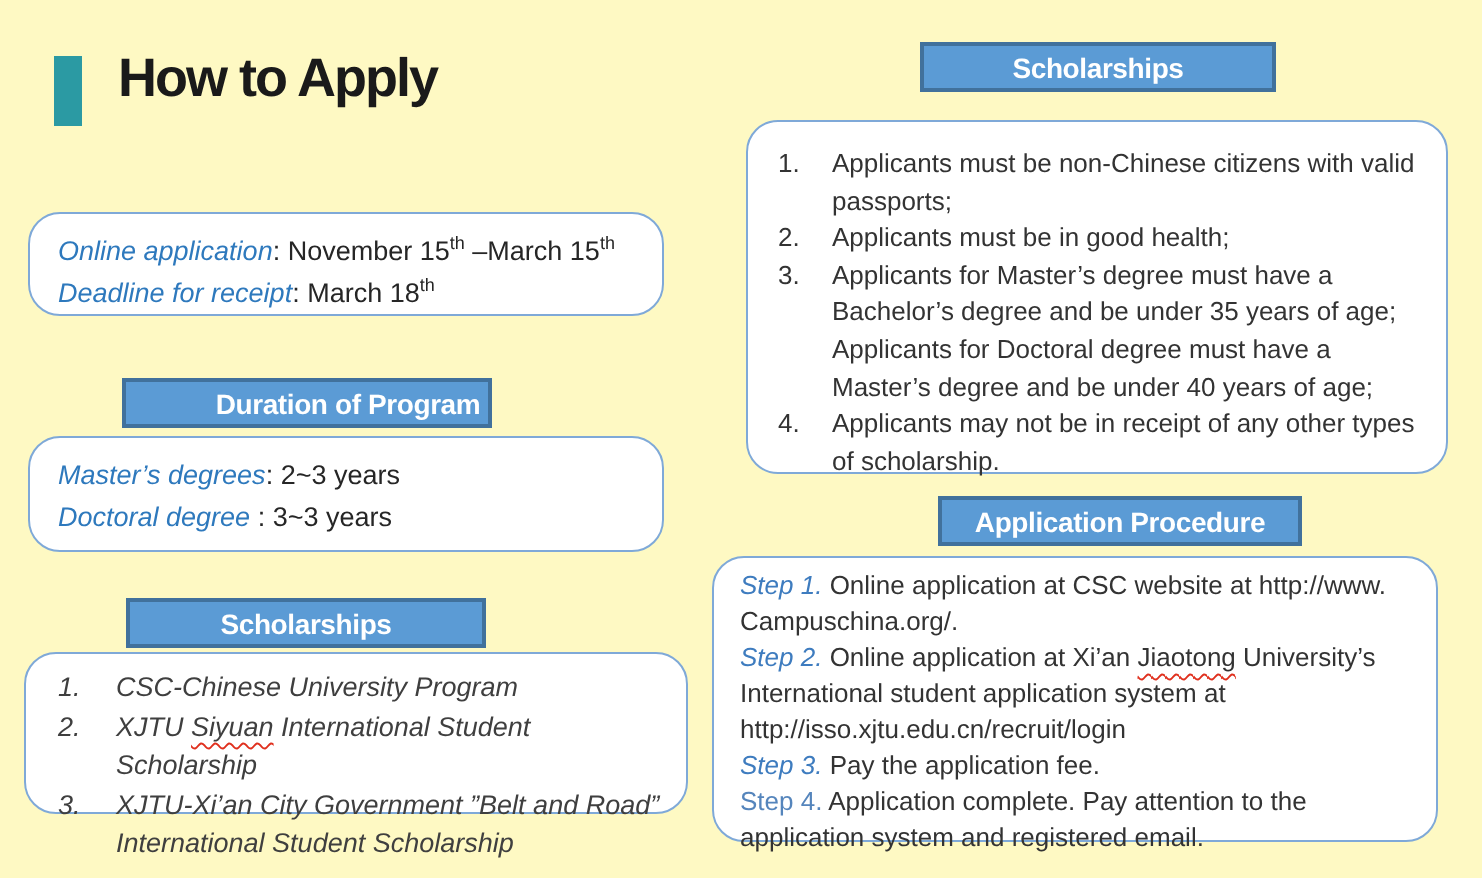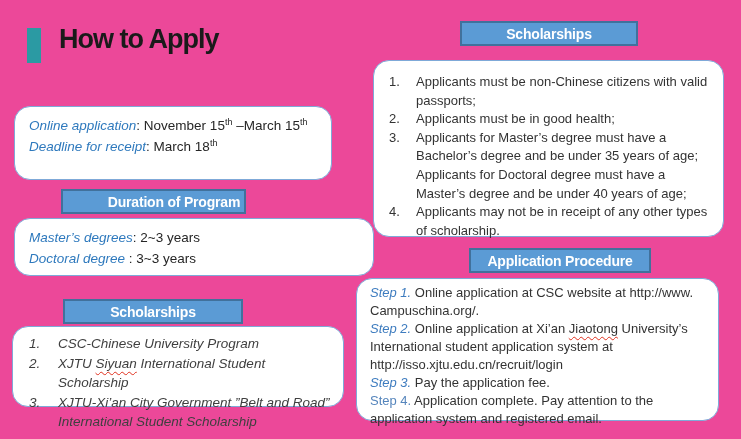--- a/index.html
+++ b/index.html
@@ -8,21 +8,21 @@
     --box-border:#7FA9D8;
     --accent-teal:#2B9AA3;
     --blue-text:#2E79BD;
     --step-blue:#3E7CBF;
     --step4-blue:#5585BC;
     --body-text:#3B3B3B;
     --wavy-red:#E0301E;
   }
   html,body{margin:0;padding:0;background:#fff;}
   .slide{
-    position:relative;width:741px;height:439px;background:#ec4899;overflow:hidden;
+    position:relative;width:741px;height:439px;background:#fef9c3;overflow:hidden;
     font-family:"Liberation Sans", sans-serif;color:var(--body-text);
   }
   .accent-bar{position:absolute;left:27px;top:28px;width:14px;height:35px;background:var(--accent-teal);}
   .page-title{
     position:absolute;left:59px;top:24px;margin:0;font-size:27px;font-weight:700;
     letter-spacing:-1px;color:#1a1a1a;
   }
   .hdr{
     position:absolute;box-sizing:border-box;height:25px;
     background:var(--header-bg);border:2px solid var(--header-border);
@@ -61,32 +61,32 @@
 </style>
 </head>
 <body>
 
 <div class="slide">
 
   <div class="accent-bar"></div>
   <h1 class="page-title">How to Apply</h1>
 
 
-  <div class="box info-box" style="left:14px;top:106px;width:318px;height:74px;">
+  <div class="box info-box" style="left:14px;top:106px;width:318px;height:52px;">
     <div>
       <span class="blue-i">Online application</span><span>: </span><span>November 15</span><sup>th</sup><span> –March 15</span><sup>th</sup>
     </div>
     <div>
       <span class="blue-i">Deadline for receipt</span><span>: </span><span>March 18</span><sup>th</sup>
     </div>
   </div>
 
   <div class="hdr" style="left:37px;top:189px;width:185px;padding-left:41px;">Duration of Program</div>
 
-  <div class="box info-box" style="left:14px;top:218px;width:360px;height:58px;">
+  <div class="box info-box" style="left:14px;top:218px;width:318px;height:58px;">
     <div>
       <span class="blue-i">Master’s degrees</span><span>: 2~3 years</span>
     </div>
     <div>
       <span class="blue-i">Doctoral degree</span><span> : 3~3 years</span>
     </div>
   </div>
 
   <div class="hdr" style="left:39px;top:299px;width:180px;">Scholarships</div>
 

